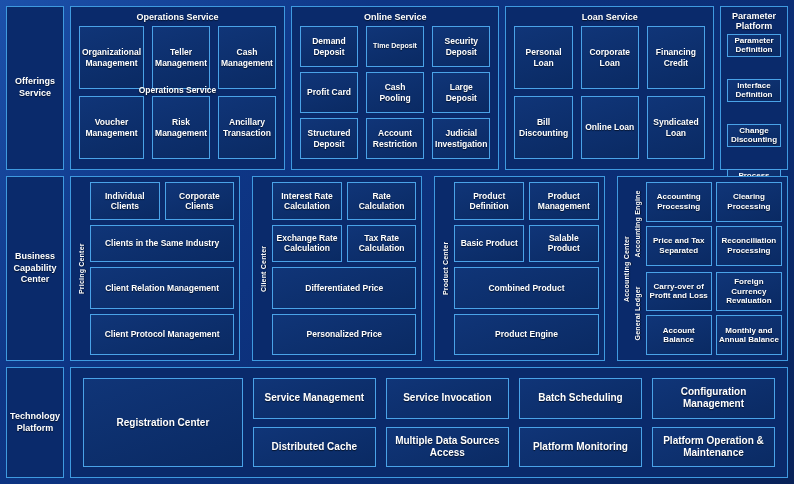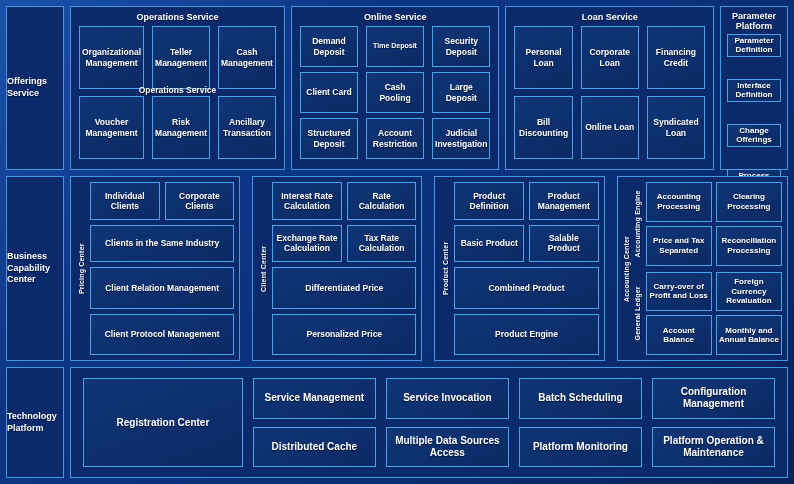--- a/index.html
+++ b/index.html
@@ -30,21 +30,21 @@
     background:linear-gradient(160deg,#103578 0%,#0a2a63 100%);
     box-sizing:border-box;
     display:flex;align-items:center;justify-content:center;text-align:center;
     color:#ffffff;font-weight:bold;font-size:8.5px;line-height:1.18;
     padding:1px 2px;
     text-shadow:0 1px 1px rgba(0,0,0,.6);
   }
   .lane-label{
     border:1px solid #3f9ae0;
     background:#0a2a6b;
-    display:flex;align-items:center;justify-content:center;text-align:left;
+    display:flex;align-items:center;justify-content:center;text-align:center;
     font-weight:bold;font-size:9px;line-height:1.3;
     box-sizing:border-box;
     text-shadow:0 1px 1px rgba(0,0,0,.6);
   }
   .grp-title{
     text-align:center;font-weight:bold;font-size:9px;
     padding-top:5px;padding-bottom:4px;
     text-shadow:0 1px 1px rgba(0,0,0,.6);
   }
   .vlabel{
@@ -128,21 +128,21 @@
         </div>
         <div class="dup-title">Operations Service</div>
       </div>
 
       <div class="svc panel">
         <div class="grp-title">Online Service</div>
         <div class="grid" style="grid-template-rows:1fr 1fr 1fr;gap:5px 8px;">
           <div class="box">Demand Deposit</div>
           <div class="box" style="font-size:7px;">Time Deposit</div>
           <div class="box">Security Deposit</div>
-          <div class="box">Client Card</div>
+          <div class="box">Profit Card</div>
           <div class="box">Cash Pooling</div>
           <div class="box">Large Deposit</div>
           <div class="box">Structured Deposit</div>
           <div class="box">Account Restriction</div>
           <div class="box">Judicial Investigation</div>
         </div>
       </div>
 
       <div class="svc panel">
         <div class="grp-title">Loan Service</div>
@@ -156,21 +156,21 @@
         </div>
       </div>
 
     </div>
 
     <div id="param-col" class="panel">
       <div class="grp-title">Parameter Platform</div>
       <div class="plist">
         <div class="box">Parameter Definition</div>
         <div class="box">Interface Definition</div>
-        <div class="box">Change Offerings</div>
+        <div class="box">Change Discounting</div>
         <div class="box">Process Management</div>
         <div class="box">Parameter Release</div>
         <div class="box">Parameter Comparison</div>
       </div>
     </div>
 
   </div>
 
   <div id="row2">
 

